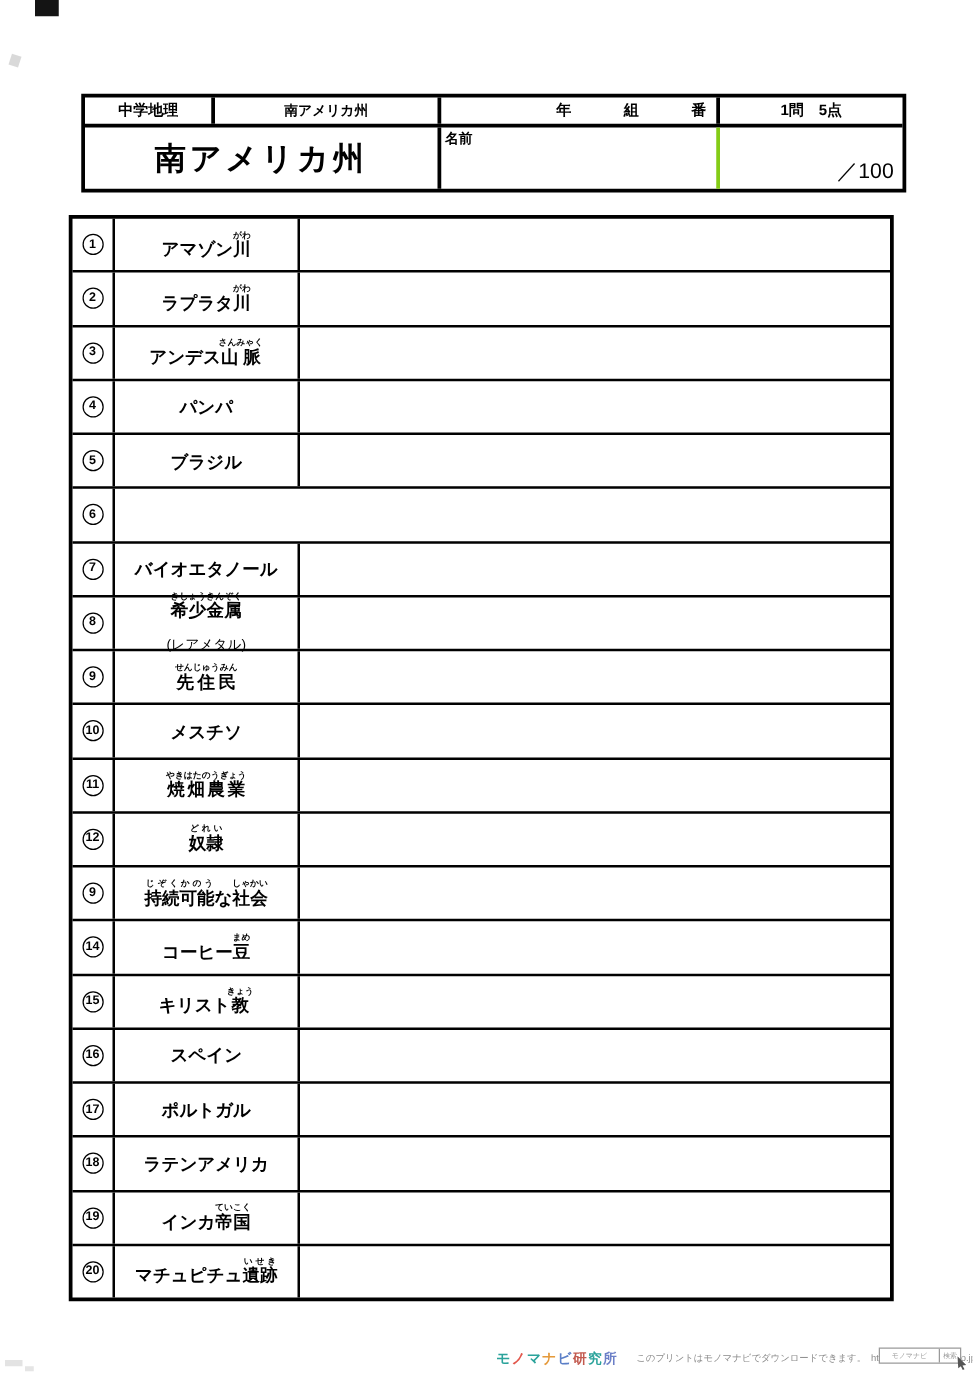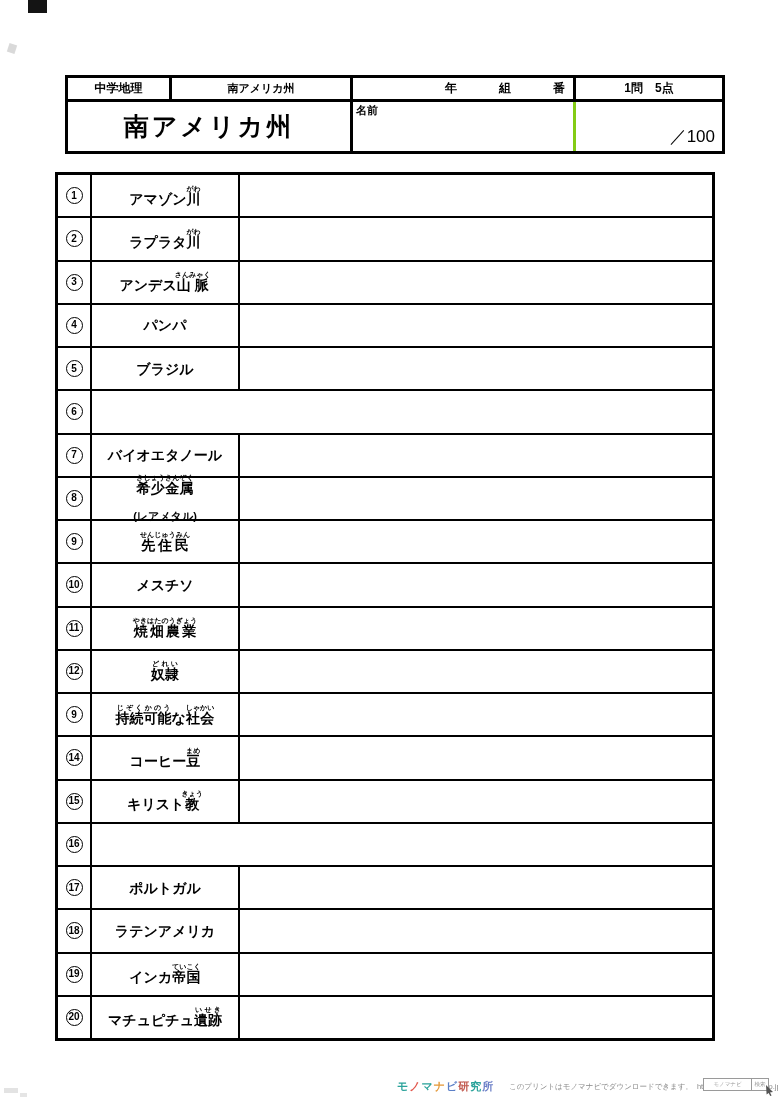--- a/index.html
+++ b/index.html
@@ -45,21 +45,21 @@
   .num-cell{width:34px;border-right:2px solid #000;display:flex;align-items:center;justify-content:center;box-sizing:border-box;}
   .num-circle{
     width:17px;height:17px;border:1.5px solid #000;border-radius:50%;
     display:flex;align-items:center;justify-content:center;
     font-size:10px;font-weight:bold;line-height:1;box-sizing:border-box;
   }
   .term-cell{width:148px;border-right:2px solid #000;display:flex;flex-direction:column;
     align-items:center;justify-content:center;box-sizing:border-box;
     font-size:14px;font-weight:bold;text-align:center;line-height:1.15;}
   .term-cell ruby rt{font-size:7px;font-weight:bold;letter-spacing:0;}
-  .term-note{font-size:11px;font-weight:bold;margin-top:14px;}
+  .term-note{font-size:11px;font-weight:normal;margin-top:14px;}
   .answer-cell{flex:1;}
 
   
   .footer{position:absolute;left:12px;top:1076px;width:778px;height:22px;}
   .footer-logo{position:absolute;left:385px;top:3px;font-size:11px;font-weight:bold;letter-spacing:1px;white-space:nowrap;}
   .footer-note{position:absolute;left:497px;top:6px;font-size:7.5px;color:#8a8a8a;white-space:nowrap;}
   .footer-url{color:#8a8a8a;text-decoration:none;margin-left:4px;}
   .search-box{position:absolute;left:691px;top:2px;width:66px;height:13px;
     border:1px solid #9a9a9a;box-sizing:border-box;display:flex;background:#fff;}
   .search-query{flex:1;font-size:5.5px;color:#9a9a9a;display:flex;align-items:center;justify-content:center;overflow:hidden;white-space:nowrap;}
@@ -228,20 +228,23 @@
         </div>
         <div class="term-cell">
           <span>キリスト<ruby>教<rt>きょう</rt></ruby></span>
         </div>
         <div class="answer-cell"></div>
       </div>
       <div class="qrow">
         <div class="num-cell">
           <span class="num-circle">16</span>
         </div>
+        <div class="term-cell">
+          <span>スペイン</span>
+        </div>
         <div class="answer-cell"></div>
       </div>
       <div class="qrow">
         <div class="num-cell">
           <span class="num-circle">17</span>
         </div>
         <div class="term-cell">
           <span>ポルトガル</span>
         </div>
         <div class="answer-cell"></div>

